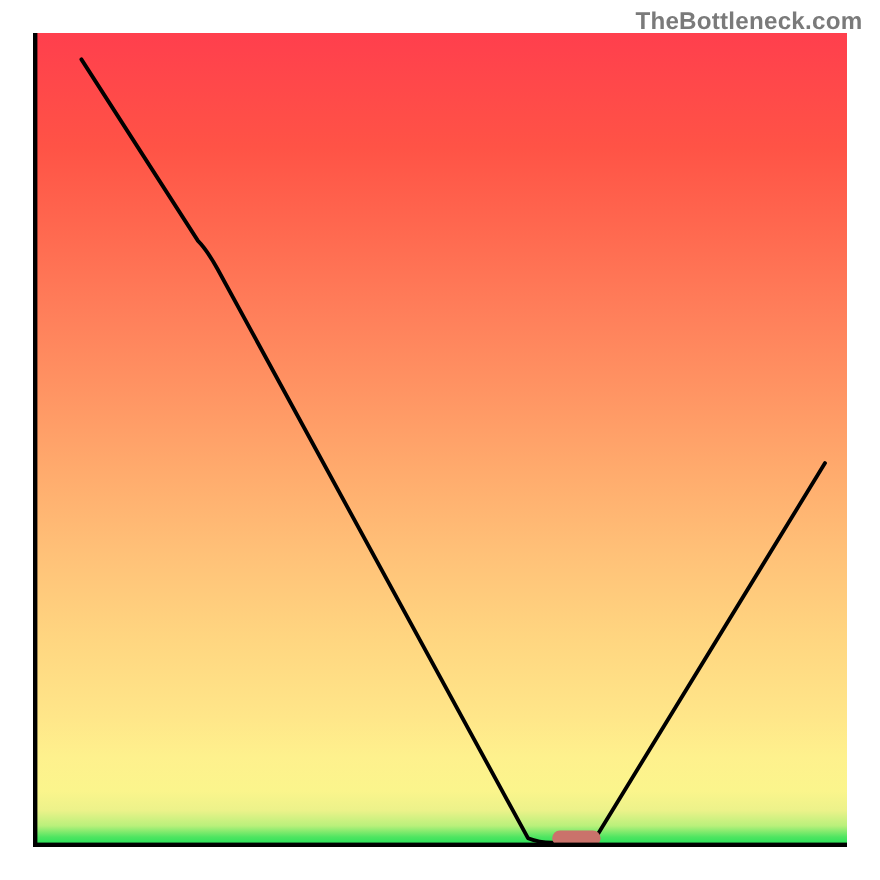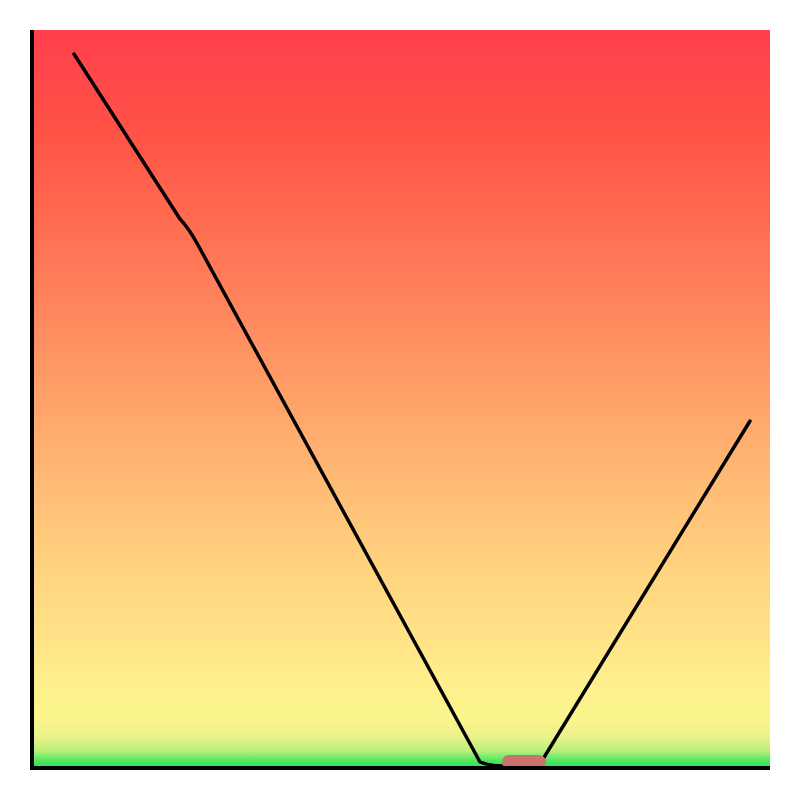--- a/index.html
+++ b/index.html
@@ -91,20 +91,21 @@
     background: #ca726b;
     border-radius: 7px;
     width: 44px;
     height: 14px;
   }
 </style>
 </head>
 <body>
 
 <div class="wrap">
+  <div class="watermark">TheBottleneck.com</div>
 
   <div class="axis left"></div>
   <div class="axis bottom"></div>
 
   <div class="plot-frame">
     <div class="gradient"></div>
 
     <svg class="curve" viewBox="0 0 740 740" preserveAspectRatio="none">
 
       <path d="

